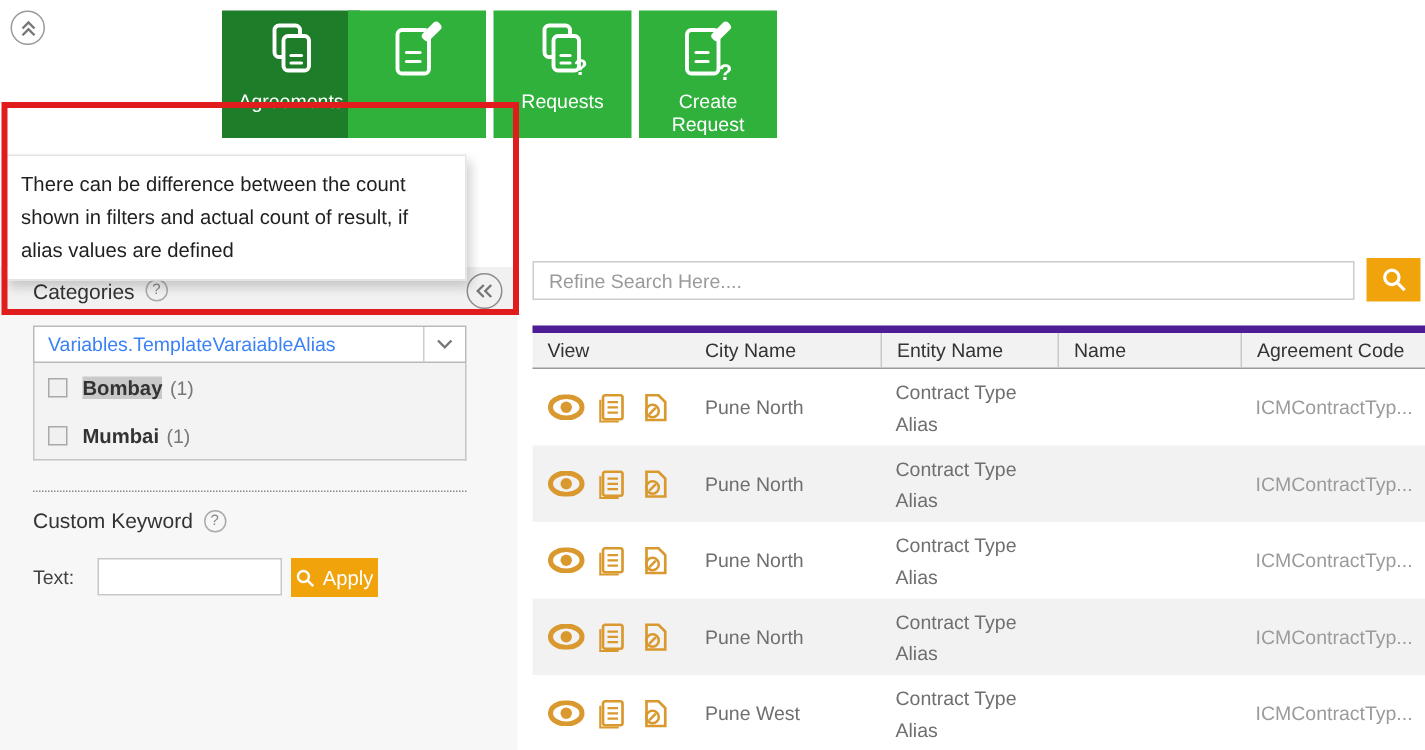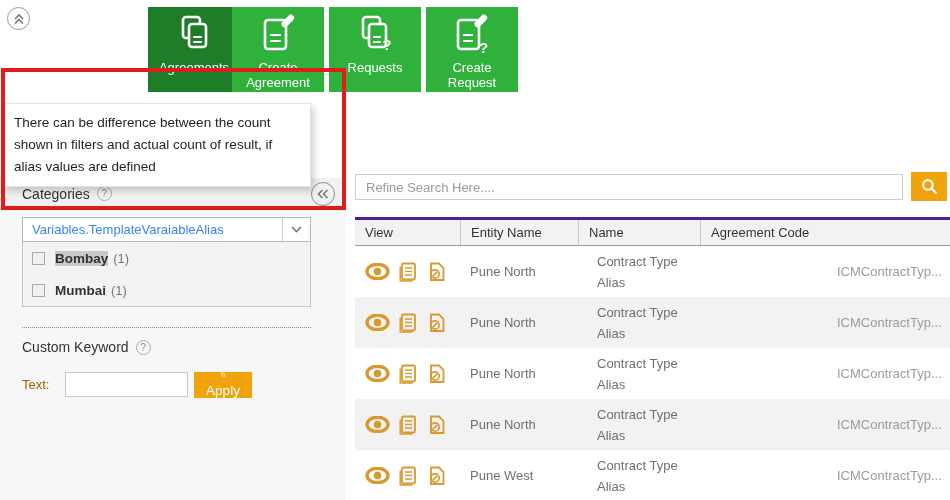--- a/index.html
+++ b/index.html
@@ -79,52 +79,51 @@
   .cat-item { display:flex; align-items:center; height:32px; padding-left:9px; }
   .cbx {
     appearance:none; -webkit-appearance:none; width:13px; height:13px;
     border:1px solid #a9a9a9; background:#f0f0f0; margin:0 10px 0 0; cursor:pointer;
   }
   .cat-item-label { font-size:13.5px; font-weight:bold; color:#333; }
   .cat-item-label.hl { background:#c9c9c9; }
   .cat-item-count { font-size:13px; color:#777; margin-left:5px; }
   .dotsep { position:absolute; left:22px; top:118px; width:289px; border-top:1px dotted #8a8a8a; }
   .ck-title { position:absolute; left:22px; top:130px; font-size:14px; color:#333; display:flex; align-items:center; }
-  .ck-text-label { position:absolute; left:22px; top:168px; font-size:13px; color:#a16207; }
+  .ck-text-label { position:absolute; left:22px; top:168px; font-size:13px; color:#404040; }
   .ck-input {
     position:absolute; left:65px; top:163px; width:123px; height:25px;
     border:1px solid #c7c7c7; background:#fff; padding:0 6px; font-size:13px;
     font-family:"Liberation Sans",sans-serif;
   }
   .apply-btn {
     position:absolute; left:194px; top:163px; width:58px; height:26px;
     background:var(--orange); color:#fff; border:none; font-size:13.5px;
     display:flex; align-items:center; justify-content:center; gap:5px; cursor:pointer;
     font-family:"Liberation Sans",sans-serif;
-    flex-direction:column;
   }
 
   
   .search-input {
     position:absolute; left:355px; top:174px; width:548px; height:26px;
     border:1px solid #ccc; padding:0 10px; font-size:13px; color:#333;
     font-family:"Liberation Sans",sans-serif;
   }
   .search-input::placeholder { color:#9a9a9a; }
   .search-btn {
     position:absolute; left:911px; top:172px; width:36px; height:29px;
     background:var(--orange); border:none; display:flex; align-items:center;
     justify-content:center; cursor:pointer;
   }
 
   
   .table { position:absolute; left:355px; top:217px; width:595px; }
   .thead {
     display:flex; height:29px; background:#f2f2f2;
-    border-top:3px solid #4c1d95; border-bottom:1px solid #9a9a9a;
+    border-top:5px solid #4c1d95; border-bottom:1px solid #9a9a9a;
   }
   .th { font-size:13px; color:#333; display:flex; align-items:center; padding-left:10px; cursor:pointer; }
   .c0 { width:105px; } .c1 { width:127px; } .c2 { width:118px; } .c3 { width:122px; } .c4 { width:123px; }
   .th.c2, .th.c3, .th.c4 { border-left:1px solid #c9c9c9; }
   .trow { display:flex; height:51px; align-items:center; background:#fff; }
   .trow:nth-child(even) { background:#f2f2f2; }
   .cell { font-size:13px; color:#6f6f6f; padding-left:10px; }
   .c-view { display:flex; align-items:center; gap:9px; }
   .c-view .ric { display:inline-flex; cursor:pointer; }
   .c-entity { line-height:21px; padding-right:20px; }
@@ -159,21 +158,20 @@
 
   <div class="tile" style="left:232px">
     <span class="tile-icon">
       <svg width="40" height="44" viewBox="0 0 40 44">
         <rect class="wline" x="7" y="7" width="21" height="29" rx="3"></rect>
         <line class="wthin" x1="13" y1="22" x2="22" y2="22"></line>
         <line class="wthin" x1="13" y1="28" x2="22" y2="28"></line>
         <rect class="wfill" x="26.5" y="0.5" width="6.5" height="15" rx="2.6" transform="rotate(45 29.8 8)"></rect>
       </svg>
     </span>
-    <span class="tile-label">Create Agreement</span>
   </div>
 
   <div class="tile" style="left:329px">
     <span class="tile-icon">
       <svg width="40" height="44" viewBox="0 0 40 44">
         <rect class="wline" x="8" y="4" width="17" height="21" rx="3"></rect>
         <rect class="page-fill" x="14" y="11" width="17" height="23" rx="3"></rect>
         <line class="wthin" x1="19" y1="24" x2="25" y2="24"></line>
         <line class="wthin" x1="19" y1="29" x2="25" y2="29"></line>
         <text class="wq" x="27.5" y="37">?</text>
@@ -257,20 +255,21 @@
   <button class="search-btn">
     <svg width="17" height="17" viewBox="0 0 16 16">
       <circle cx="6.5" cy="6.5" r="4.5" fill="none" stroke="#fff" stroke-width="2"></circle>
       <line x1="10" y1="10" x2="14.5" y2="14.5" stroke="#fff" stroke-width="2"></line>
     </svg>
   </button>
 
   <div class="table">
     <div class="thead">
       <div class="th c0">View</div>
+      <div class="th c1">City Name</div>
       <div class="th c2">Entity Name</div>
       <div class="th c3">Name</div>
       <div class="th c4">Agreement Code</div>
     </div>
     <div class="tbody">
 
       <div class="trow">
         <div class="cell c0 c-view">
           <span class="ric">
               <svg width="25" height="17" viewBox="0 0 25 17">

